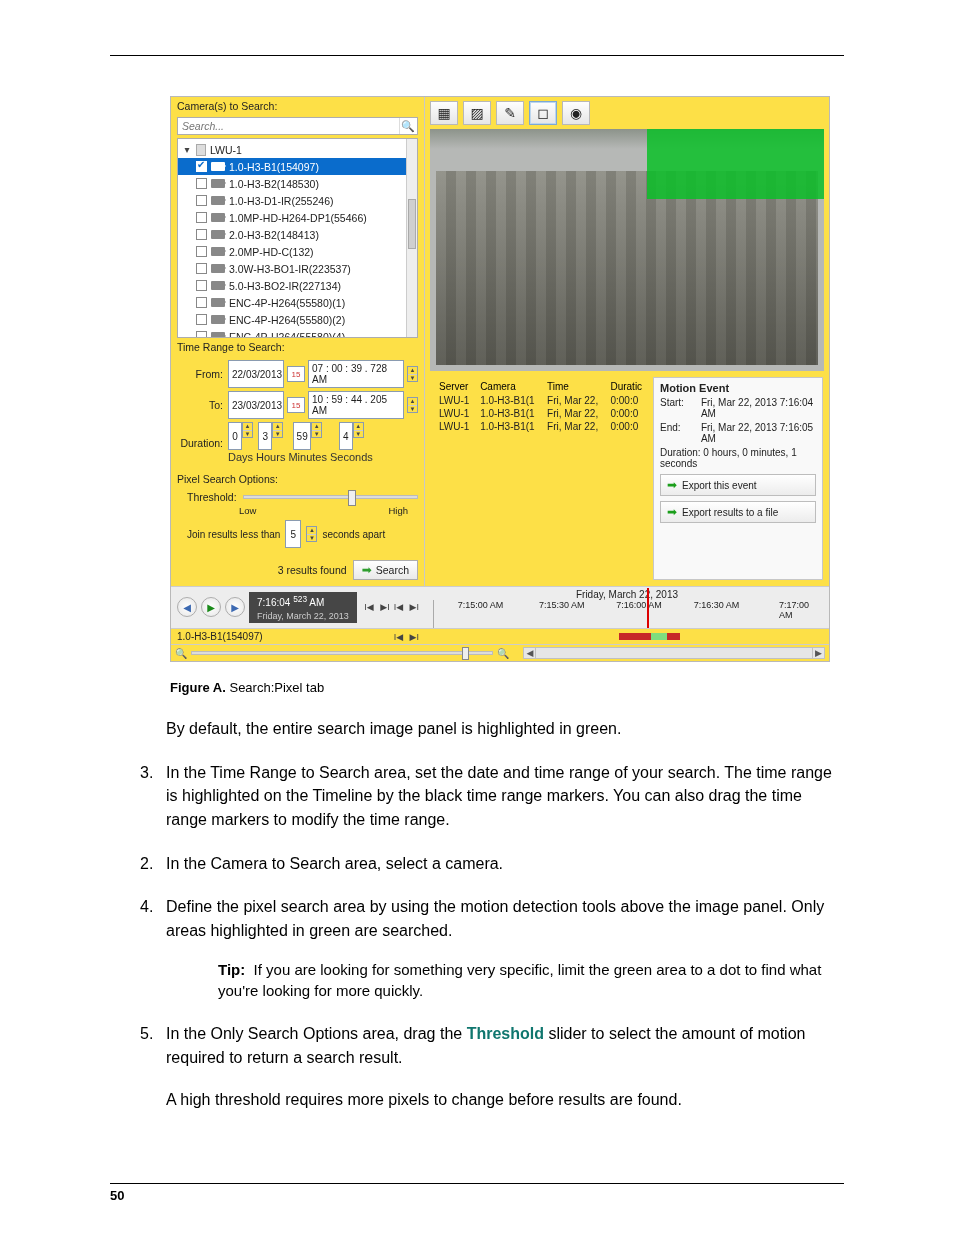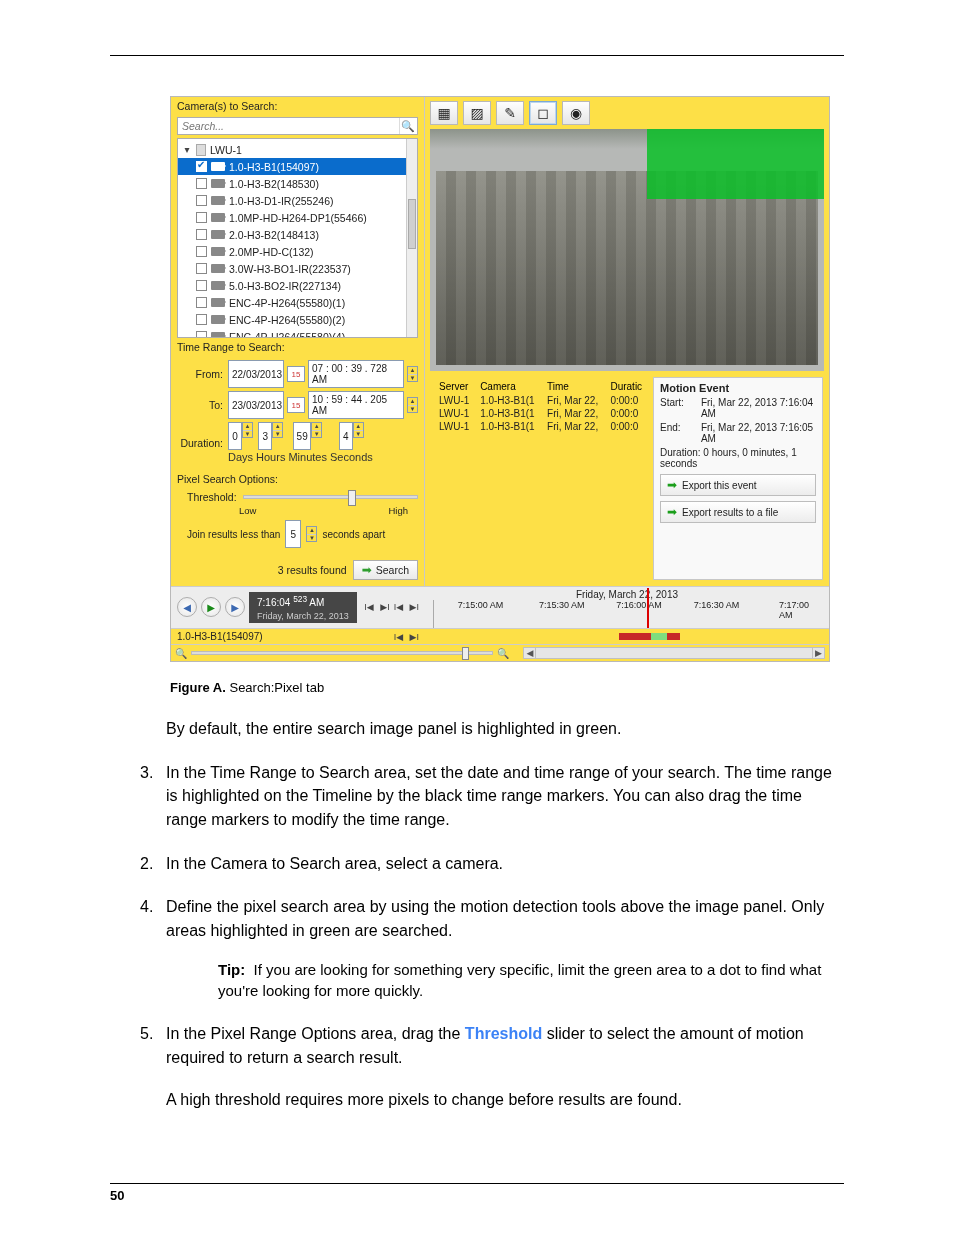--- a/index.html
+++ b/index.html
@@ -150,21 +150,21 @@
   
   .caption { font-size:13px; margin-left:60px; margin-bottom:22px; }
   .caption b { font-weight:bold; }
   .body-p { font-size:16px; line-height:1.48; margin:0 0 20px 0; }
   .indent1 { margin-left:56px; }
   ol.doc-list { list-style:none; padding:0; margin:0; }
   ol.doc-list > li { position:relative; padding-left:56px; margin-bottom:20px; font-size:16px; line-height:1.48; }
   ol.doc-list > li::before { content: attr(data-num) "."; position:absolute; left:30px; }
   .tip-block { margin:16px 0 0 52px; font-size:15px; line-height:1.45; }
   .tip-block b { font-weight:bold; }
-  .kw { font-weight:bold; color:#3b82f6; }
+  .kw { font-weight:bold; color:#0f766e; }
   .sub-p { margin-top:18px; }
 
   .footer { position:absolute; left:110px; right:110px; bottom:32px; border-top:1px solid #000; padding-top:4px; font-size:13px; font-weight:bold; }
 </style>
 </head>
 <body>
 
 <div class="page">
   <hr class="rule">
 
@@ -470,19 +470,19 @@
   <ol class="doc-list">
     <li data-num="3">In the Time Range to Search area, set the date and time range of your search. The time range is highlighted on the Timeline by the black time range markers. You can also drag the time range markers to modify the time range.</li>
     <li data-num="2">In the Camera to Search area, select a camera.</li>
     <li data-num="4">
       <span>Define the pixel search area by using the motion detection tools above the image panel. Only areas highlighted in green are searched.</span>
       <div class="tip-block">
         <b>Tip:</b>&nbsp;&nbsp;<span>If you are looking for something very specific, limit the green area to a dot to find what you're looking for more quickly.</span>
       </div>
     </li>
     <li data-num="5">
-      <span>In the Pixel Range Options area, drag the </span><span class="kw">Threshold</span><span> slider to select the amount of motion required to return a search result.</span>
+      <span>In the Only Search Options area, drag the </span><span class="kw">Threshold</span><span> slider to select the amount of motion required to return a search result.</span>
       <p class="sub-p">A high threshold requires more pixels to change before results are found.</p>
     </li>
   </ol>
 
   <div class="footer">50</div>
 </div>
 
 </body></html>

